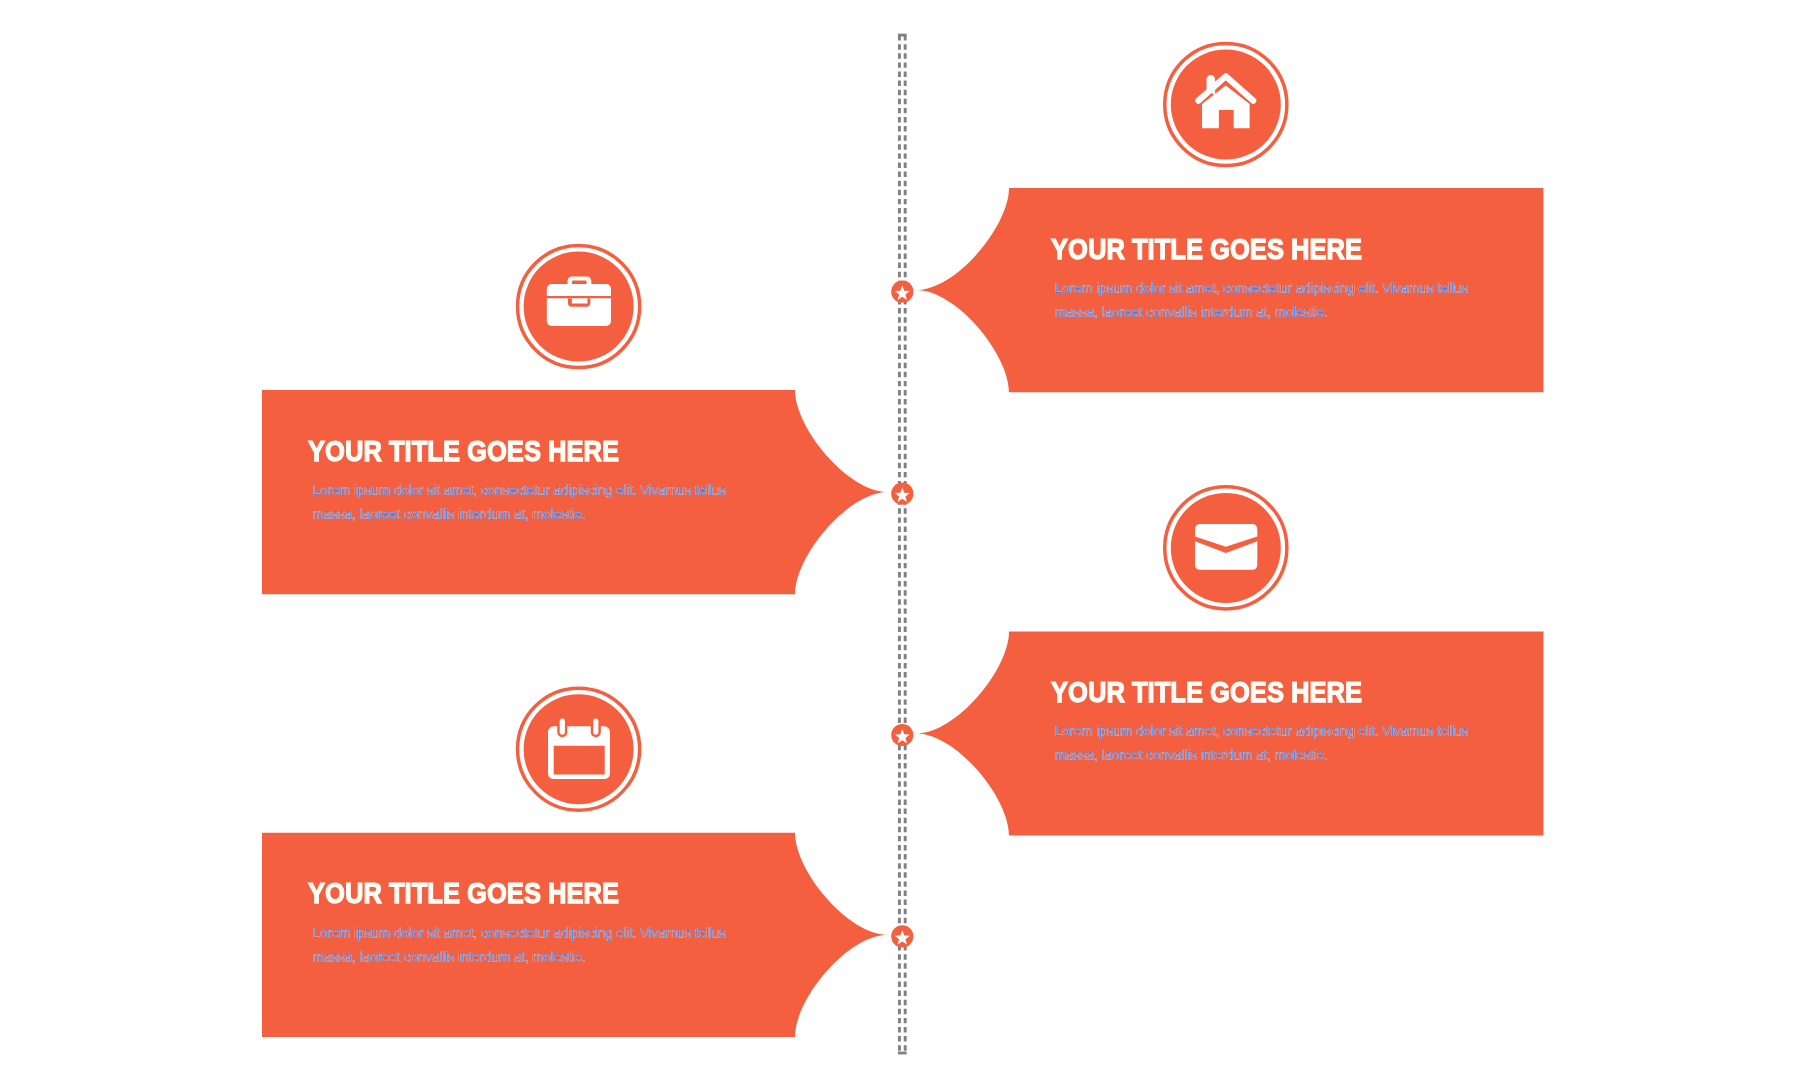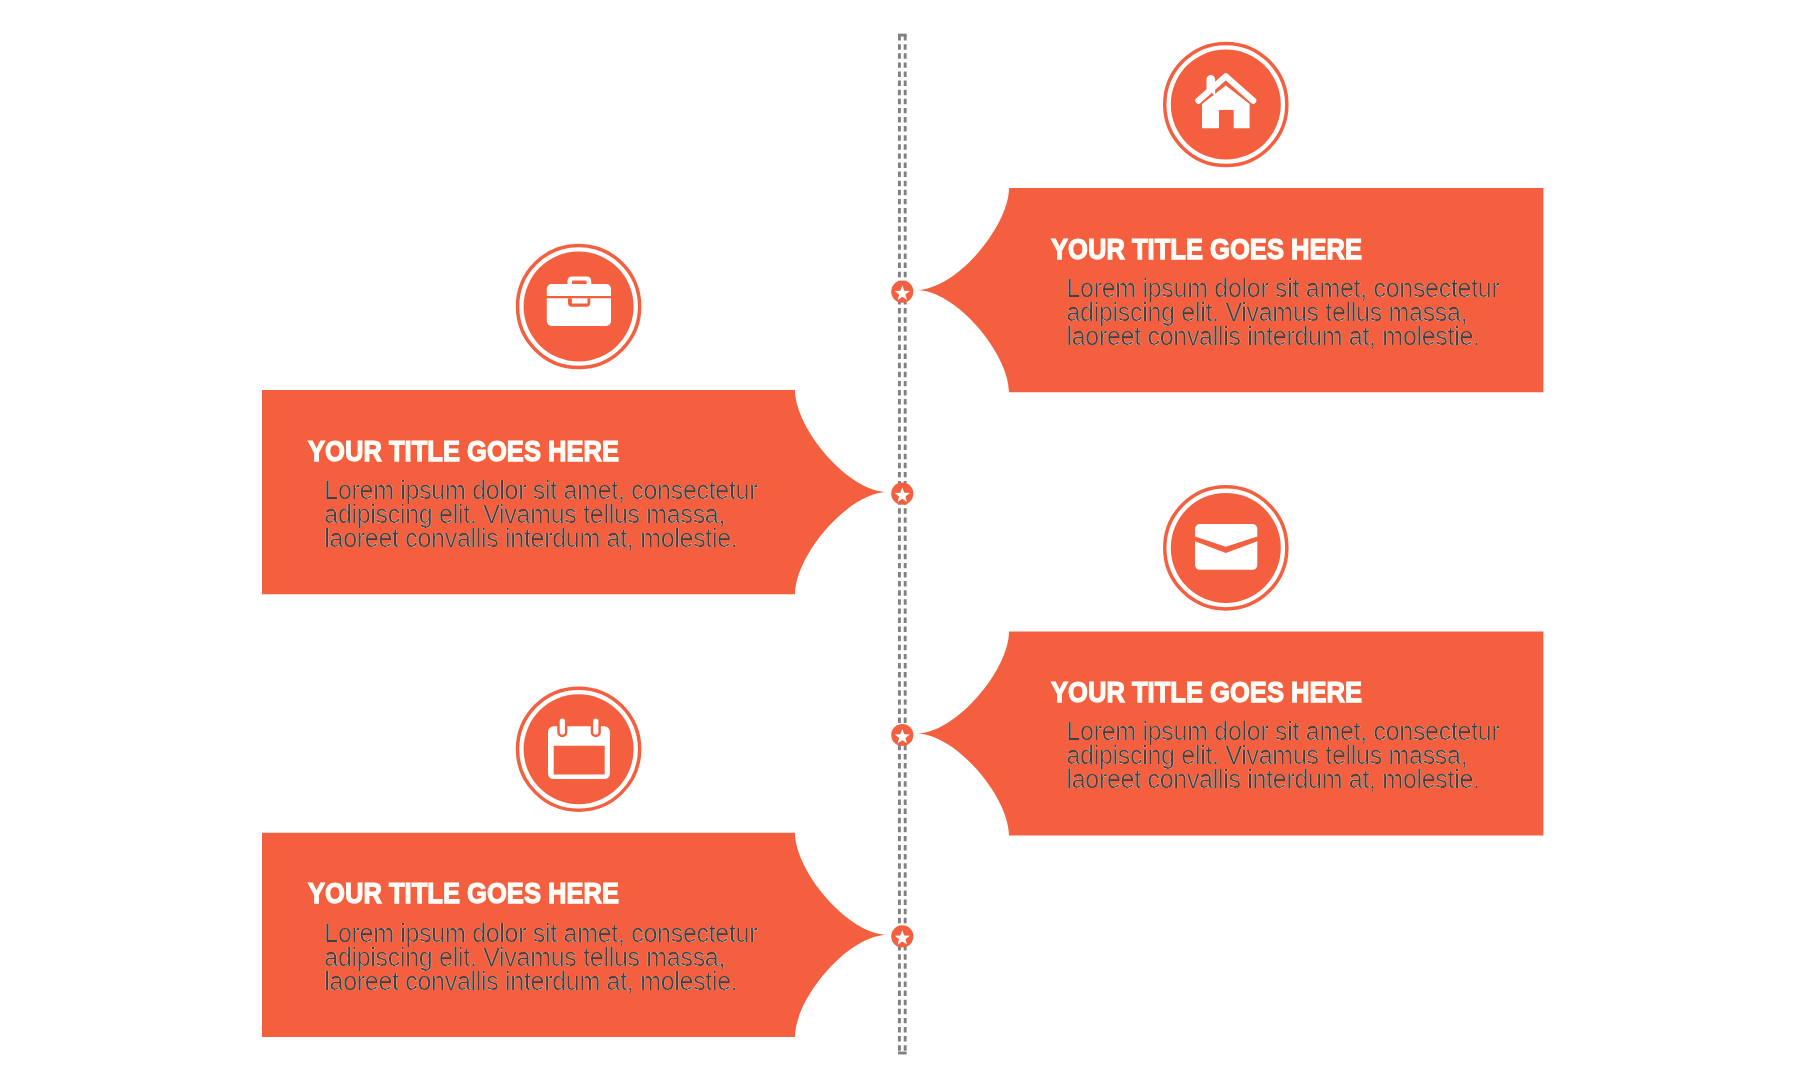--- a/index.html
+++ b/index.html
@@ -11,22 +11,22 @@
   #shapes{position:absolute;left:0;top:0;}
   .card{position:absolute;width:452px;}
   .card-1{left:1050.5px;top:188px;}
   .card-2{left:308.3px; top:390px;}
   .card-3{left:1050.5px;top:631.4px;}
   .card-4{left:308.3px; top:832.7px;}
   .card-title{position:absolute;left:0;top:44.7px;color:#fffdf8;font-weight:bold;
               font-size:30.4px;line-height:30.4px;white-space:nowrap;
               -webkit-text-stroke:1.25px #fffdf8;
               transform:scaleX(0.8412);transform-origin:left top;}
-  .card-body{position:absolute;left:16px;top:89px;color:#404040;font-weight:normal;
-             font-size:25px;line-height:23.95px;letter-spacing:-0.30px;width:452px;
+  .card-body{position:absolute;left:4px;top:89px;color:#3b82f6;font-weight:normal;
+             font-size:14px;line-height:23.95px;letter-spacing:-0.30px;width:452px;
              -webkit-text-stroke:0.2px #fffaf3;}
 </style>
 </head>
 <body>
 
 <div id="stage">
 
   <svg id="shapes" width="1800" height="1074" viewBox="0 0 1800 1074">
       <g>
         <line x1="897.9699999999999" y1="35.1" x2="906.63" y2="35.1" stroke="#808080" stroke-width="2.9"></line>

